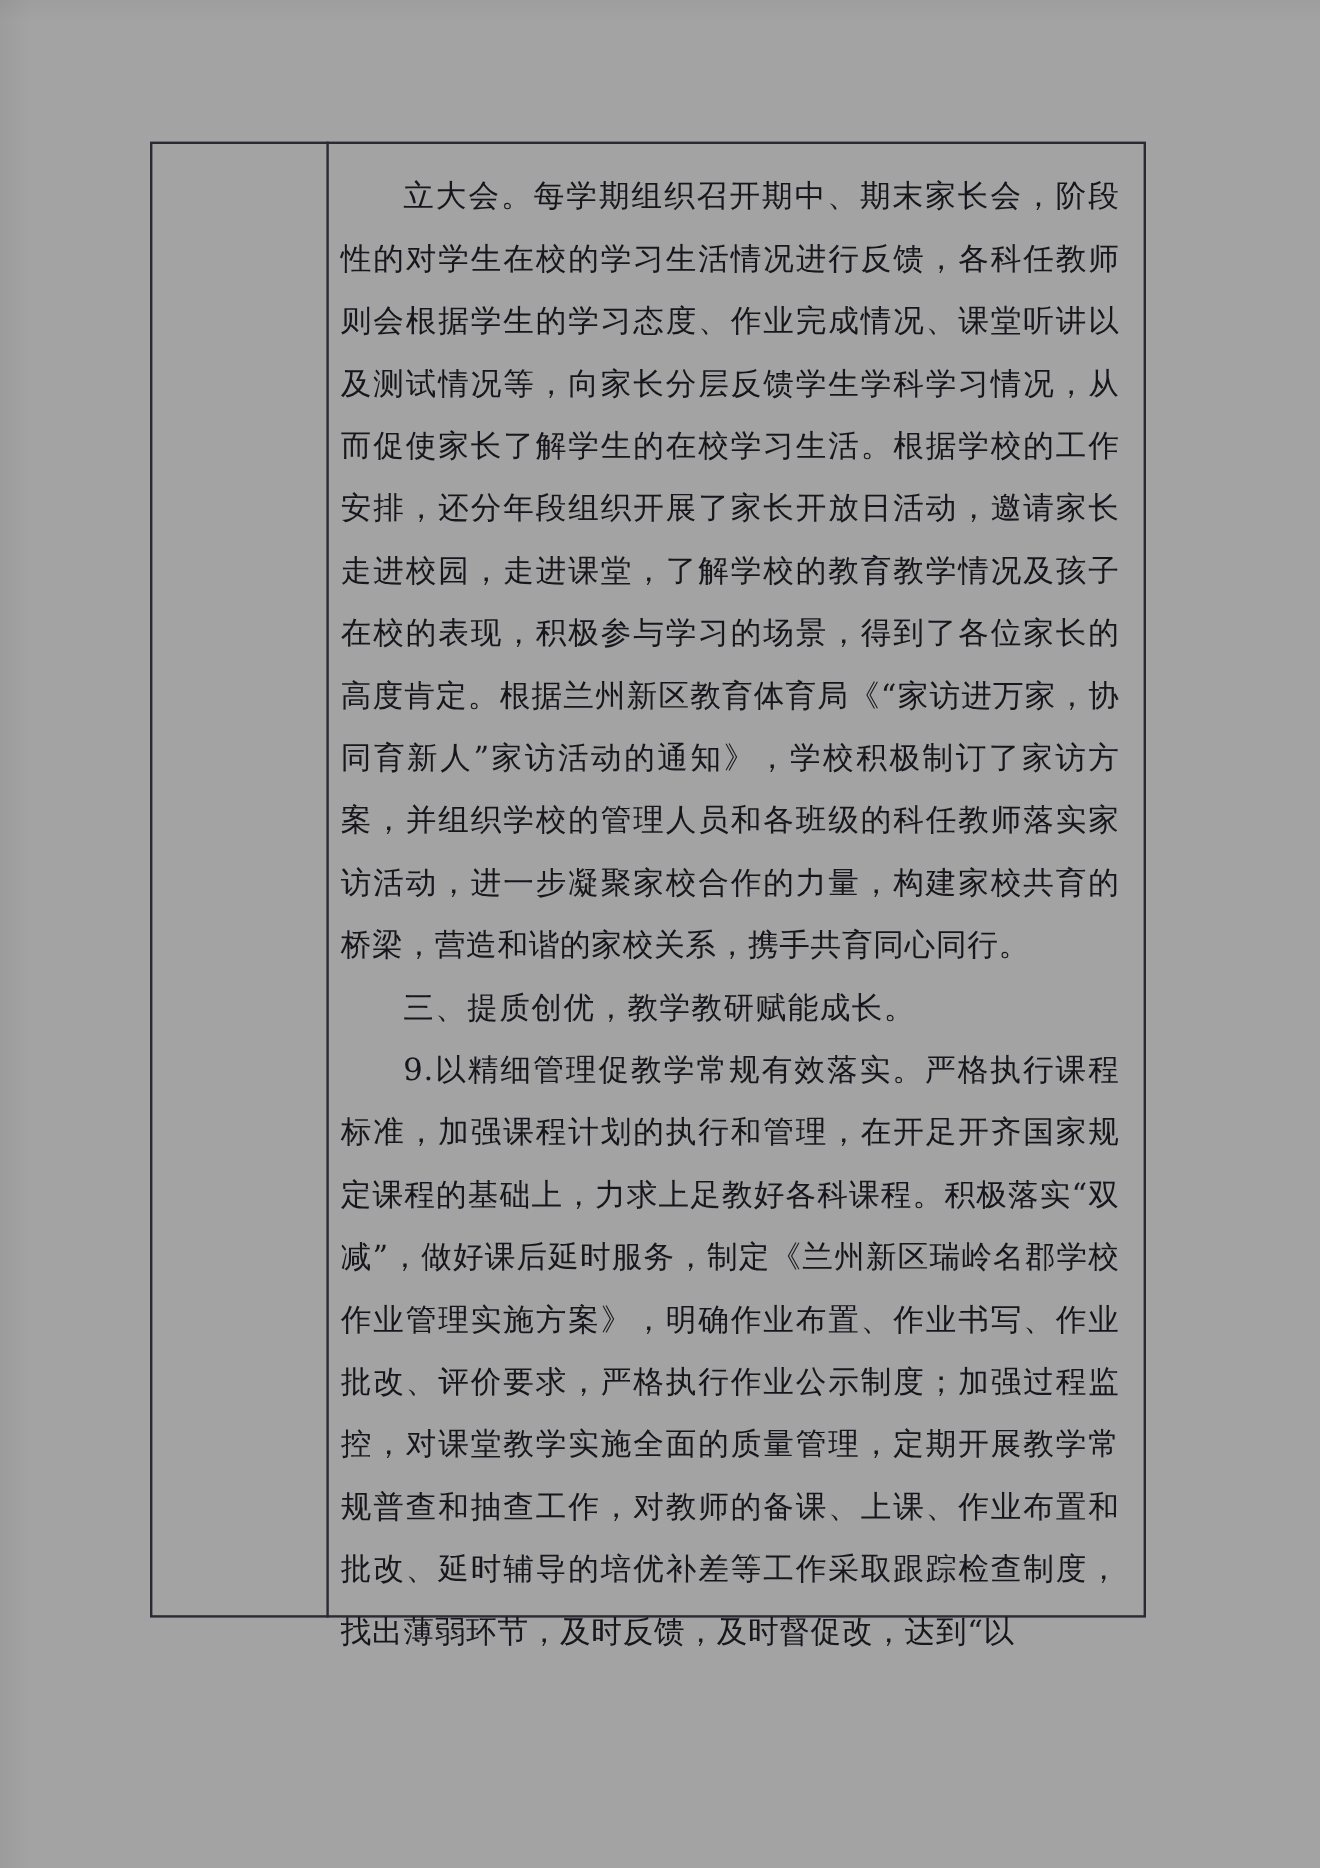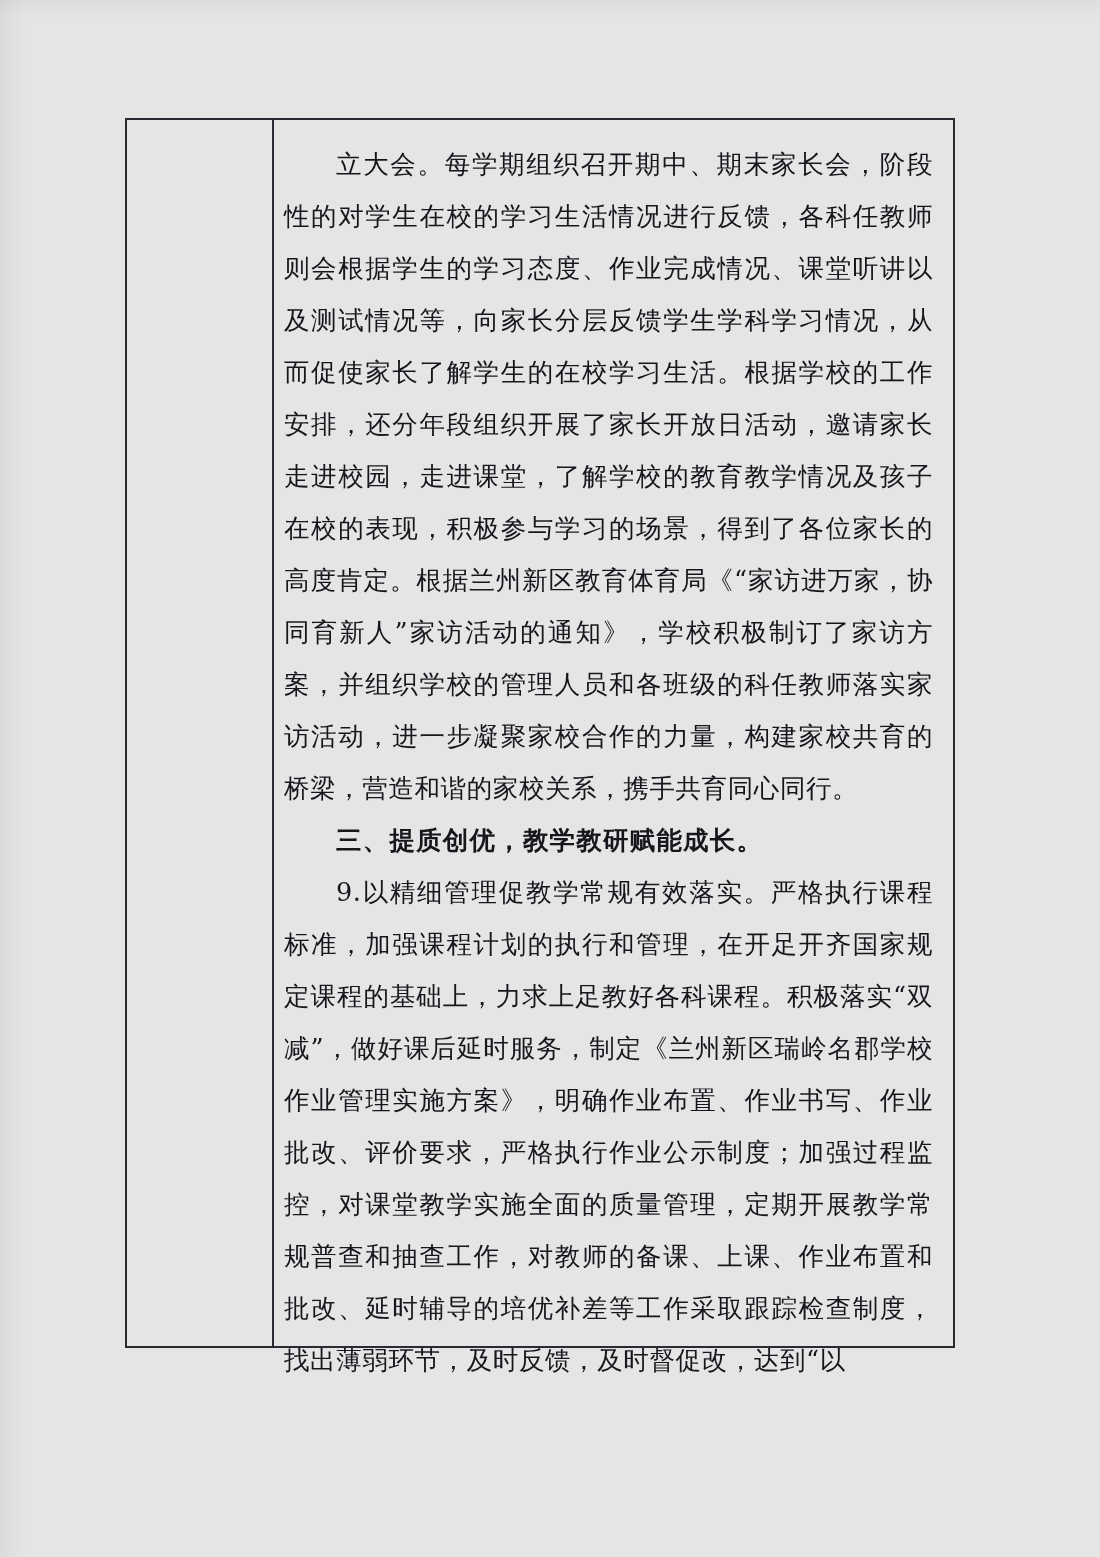--- a/index.html
+++ b/index.html
@@ -14,21 +14,21 @@
     font-family: "DejaVu Serif", "Liberation Serif", serif;
     overflow: hidden;
   }
 
   
   .page {
     position: absolute;
     left: 0; top: 0;
     width: 1100px;
     height: 1557px;
-    background: #e5e5e5;
+    background: #a3a3a3;
   }
 
   
   .doc-frame {
     position: absolute;
     left: 125px;
     top: 118px;
     width: 830px;
     height: 1230px;
     border: 2px solid #2a2a33;
@@ -69,21 +69,21 @@
     color: #16161c;
     letter-spacing: 0.6px;
     text-align: justify;
     margin: 0;
     font-family: "DejaVu Serif", "Liberation Serif", serif;
   }
   .para.indent {
     text-indent: 52px;
   }
   .para.heading {
-    font-weight: bold;
+    font-weight: normal;
     text-indent: 52px;
     letter-spacing: 1.2px;
   }
   .para.sub {
     text-indent: 52px;
   }
 
   
   .footer-mark {
     position: absolute;

